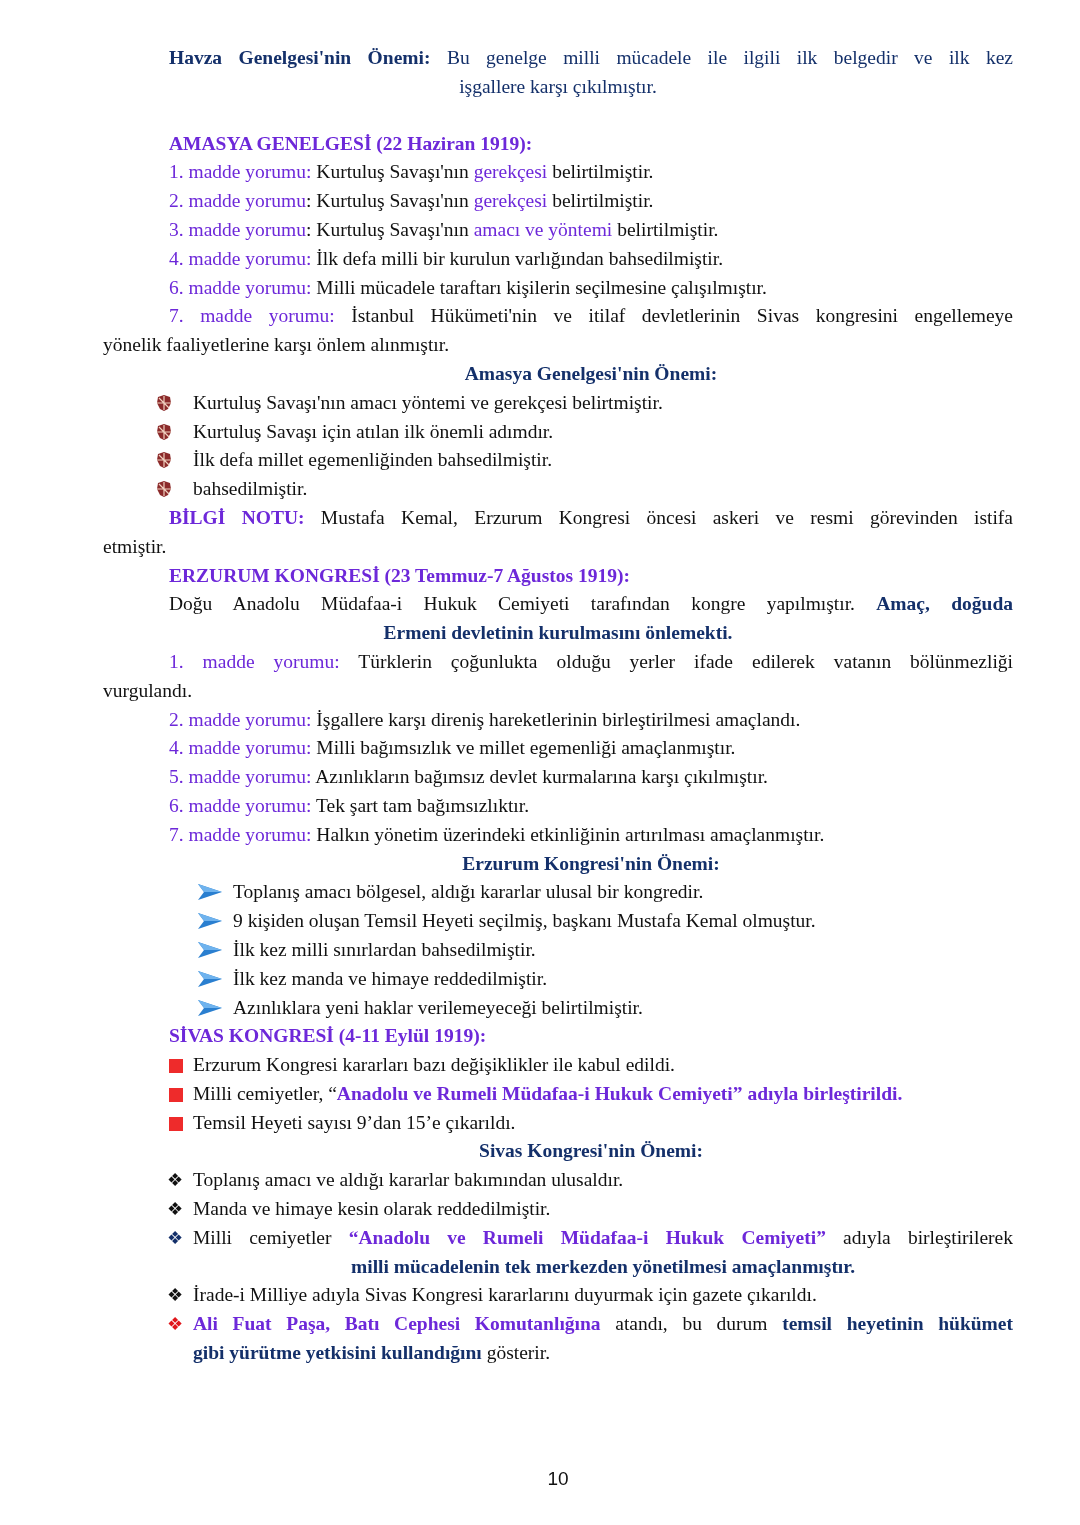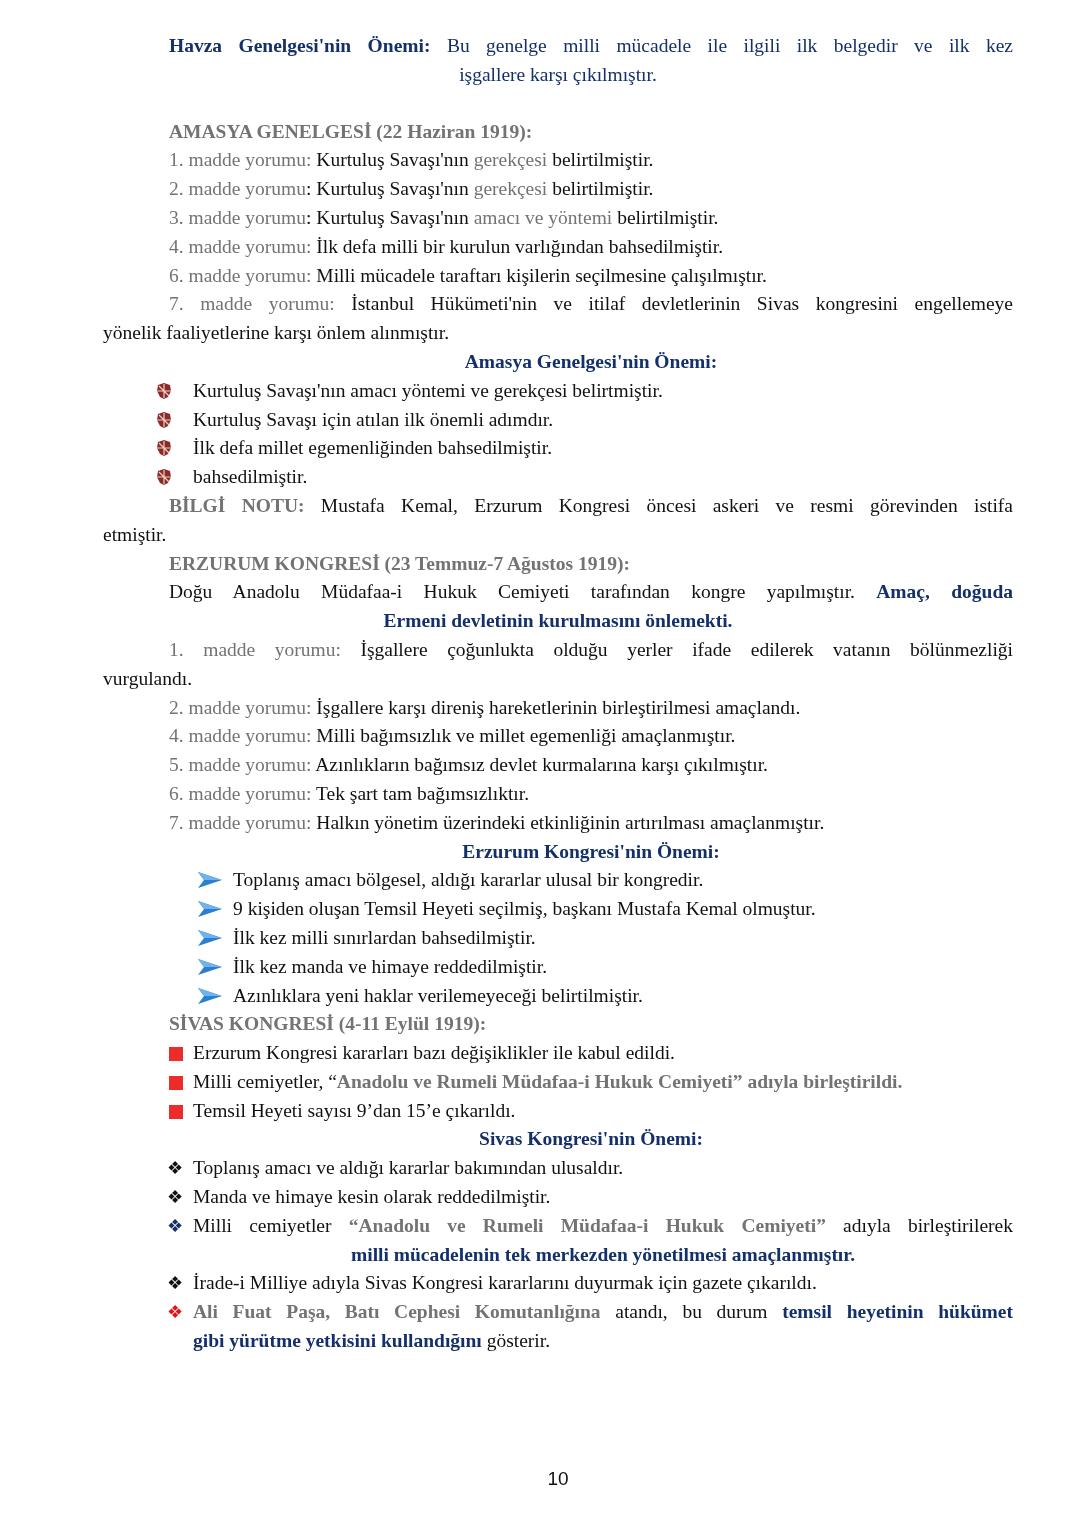--- a/index.html
+++ b/index.html
@@ -1,22 +1,22 @@
 <!DOCTYPE html>
 <html><head>
 <meta charset="utf-8">
 <style>
   html, body { margin: 0; padding: 0; background: #ffffff; }
   body { width: 1080px; height: 1525px; position: relative; overflow: hidden;
          font-family: "Liberation Serif", serif; font-size: 19.5px; color: #111111; }
-  .page { position: absolute; left: 103px; top: 32px; width: 910px; }
+  .page { position: absolute; left: 103px; top: 44px; width: 910px; }
   .line { position: relative; line-height: 28.8px; white-space: nowrap; }
   .just { text-align: justify; text-align-last: justify; white-space: normal; }
   .i1 { padding-left: 66px; }
-  .red { color: #737373; }
+  .red { color: #6d28d9; }
   .navy { color: #14306a; text-align: center; }
   .b { font-weight: bold; }
   .gap { height: 28px; }
   .bul { position: absolute; }
   .bul-leaf { left: 52px; top: 5px; width: 18px; height: 18px; }
   .bul-arrow { left: 95px; top: 6px; width: 24px; height: 16px; }
   .bul-sq { left: 66px; top: 8px; width: 14px; height: 14px; background: #ee2b2b; }
   .bul-dia { left: 64px; top: 0; font-size: 18px; color: #111; }
   .txt-leaf { padding-left: 90px; }
   .txt-arrow { padding-left: 130px; }
@@ -69,21 +69,21 @@
       </svg>
     </div>
   <div class="line txt-leaf">bahsedilmiştir.</div>
 
   <div class="line i1 just"><span class="red b">BİLGİ NOTU:</span><span> Mustafa Kemal, Erzurum Kongresi öncesi askeri ve resmi görevinden istifa</span></div>
   <div class="line">etmiştir.</div>
 
   <div class="line i1 red b">ERZURUM KONGRESİ (23 Temmuz-7 Ağustos 1919):</div>
   <div class="line i1 just"><span>Doğu Anadolu Müdafaa-i Hukuk Cemiyeti tarafından kongre yapılmıştır. </span><span class="navy b">Amaç, doğuda</span></div>
   <div class="line navy b">Ermeni devletinin kurulmasını önlemekti.</div>
-  <div class="line i1 just"><span class="red">1. madde yorumu:</span><span> İşgallere çoğunlukta olduğu yerler ifade edilerek vatanın bölünmezliği</span></div>
+  <div class="line i1 just"><span class="red">1. madde yorumu:</span><span> Türklerin çoğunlukta olduğu yerler ifade edilerek vatanın bölünmezliği</span></div>
   <div class="line">vurgulandı.</div>
   <div class="line i1"><span class="red">2. madde yorumu:</span><span> İşgallere karşı direniş hareketlerinin birleştirilmesi amaçlandı.</span></div>
   <div class="line i1"><span class="red">4. madde yorumu:</span><span> Milli bağımsızlık ve millet egemenliği amaçlanmıştır.</span></div>
   <div class="line i1"><span class="red">5. madde yorumu:</span><span> Azınlıkların bağımsız devlet kurmalarına karşı çıkılmıştır.</span></div>
   <div class="line i1"><span class="red">6. madde yorumu:</span><span> Tek şart tam bağımsızlıktır.</span></div>
   <div class="line i1"><span class="red">7. madde yorumu:</span><span> Halkın yönetim üzerindeki etkinliğinin artırılması amaçlanmıştır.</span></div>
   <div class="line i1 navy b">Erzurum Kongresi'nin Önemi:</div>
 
   <div class="line txt-arrow">
     <svg class="bul bul-arrow" viewBox="0 0 24 16">

